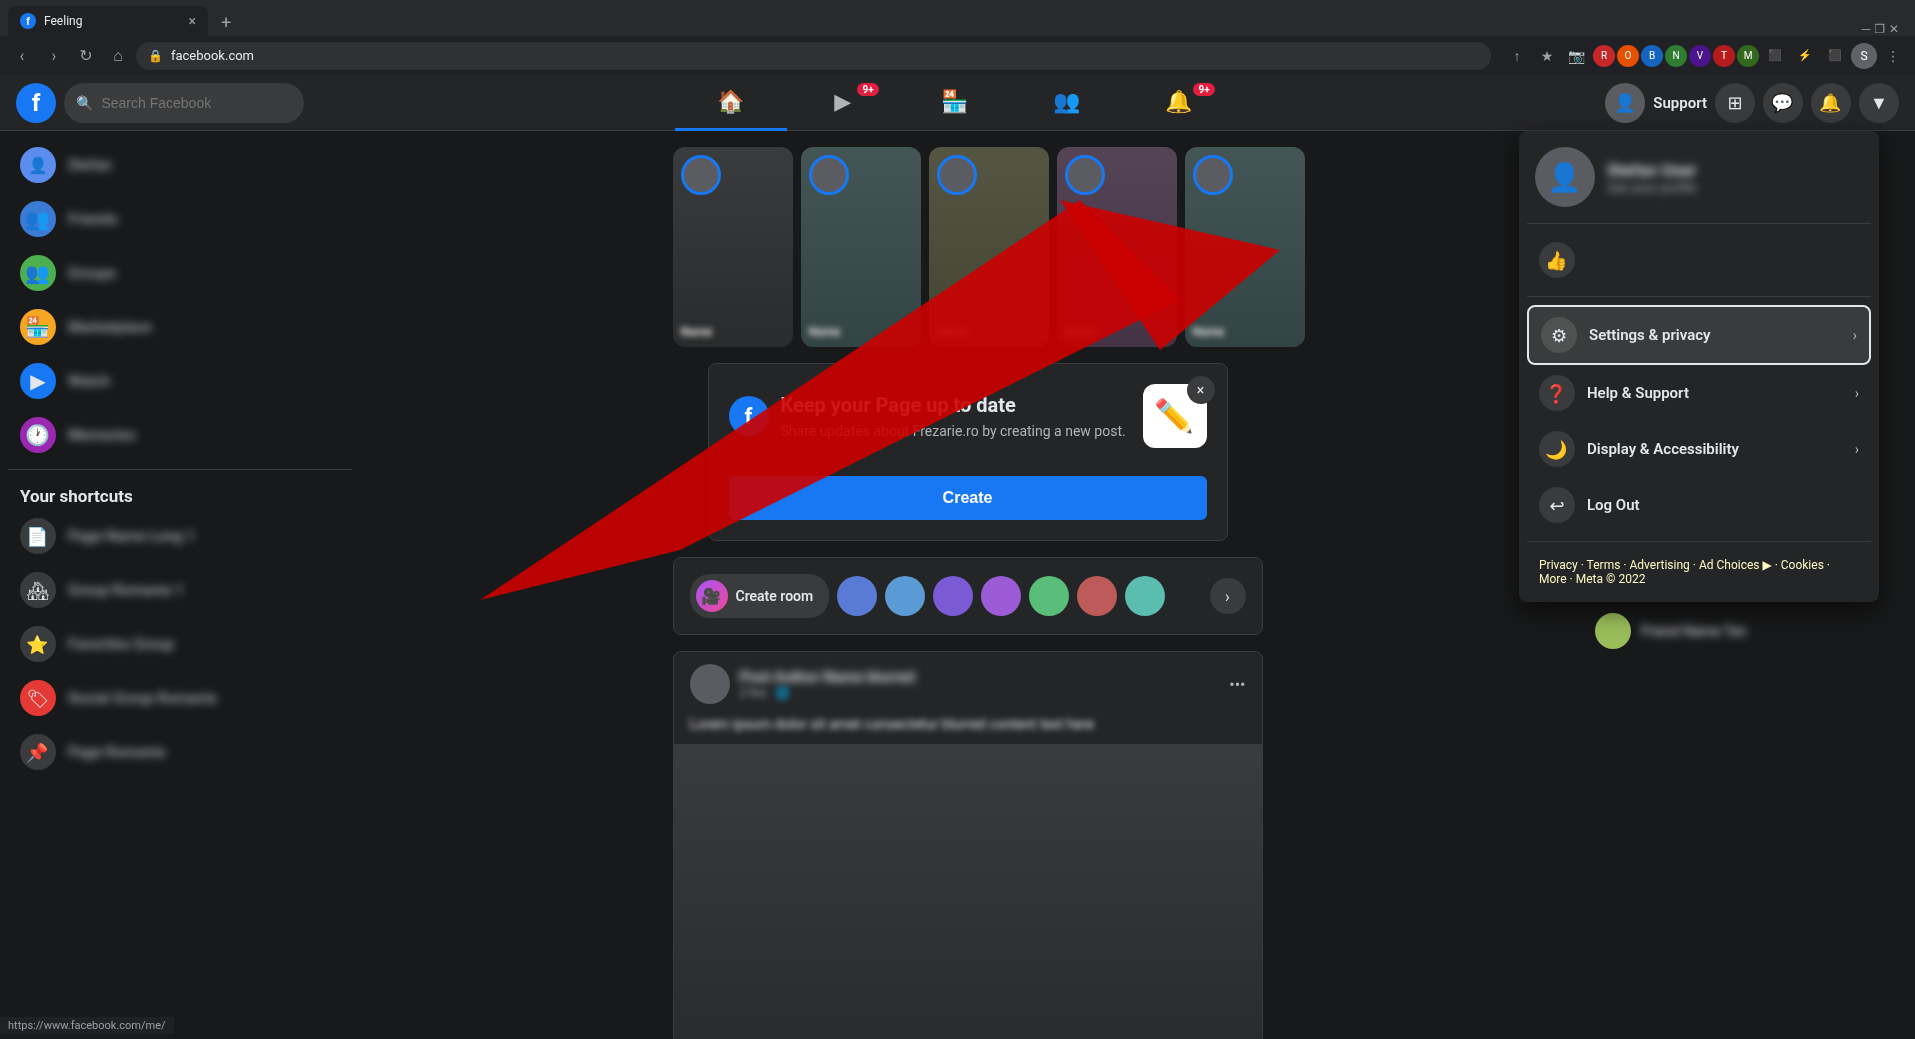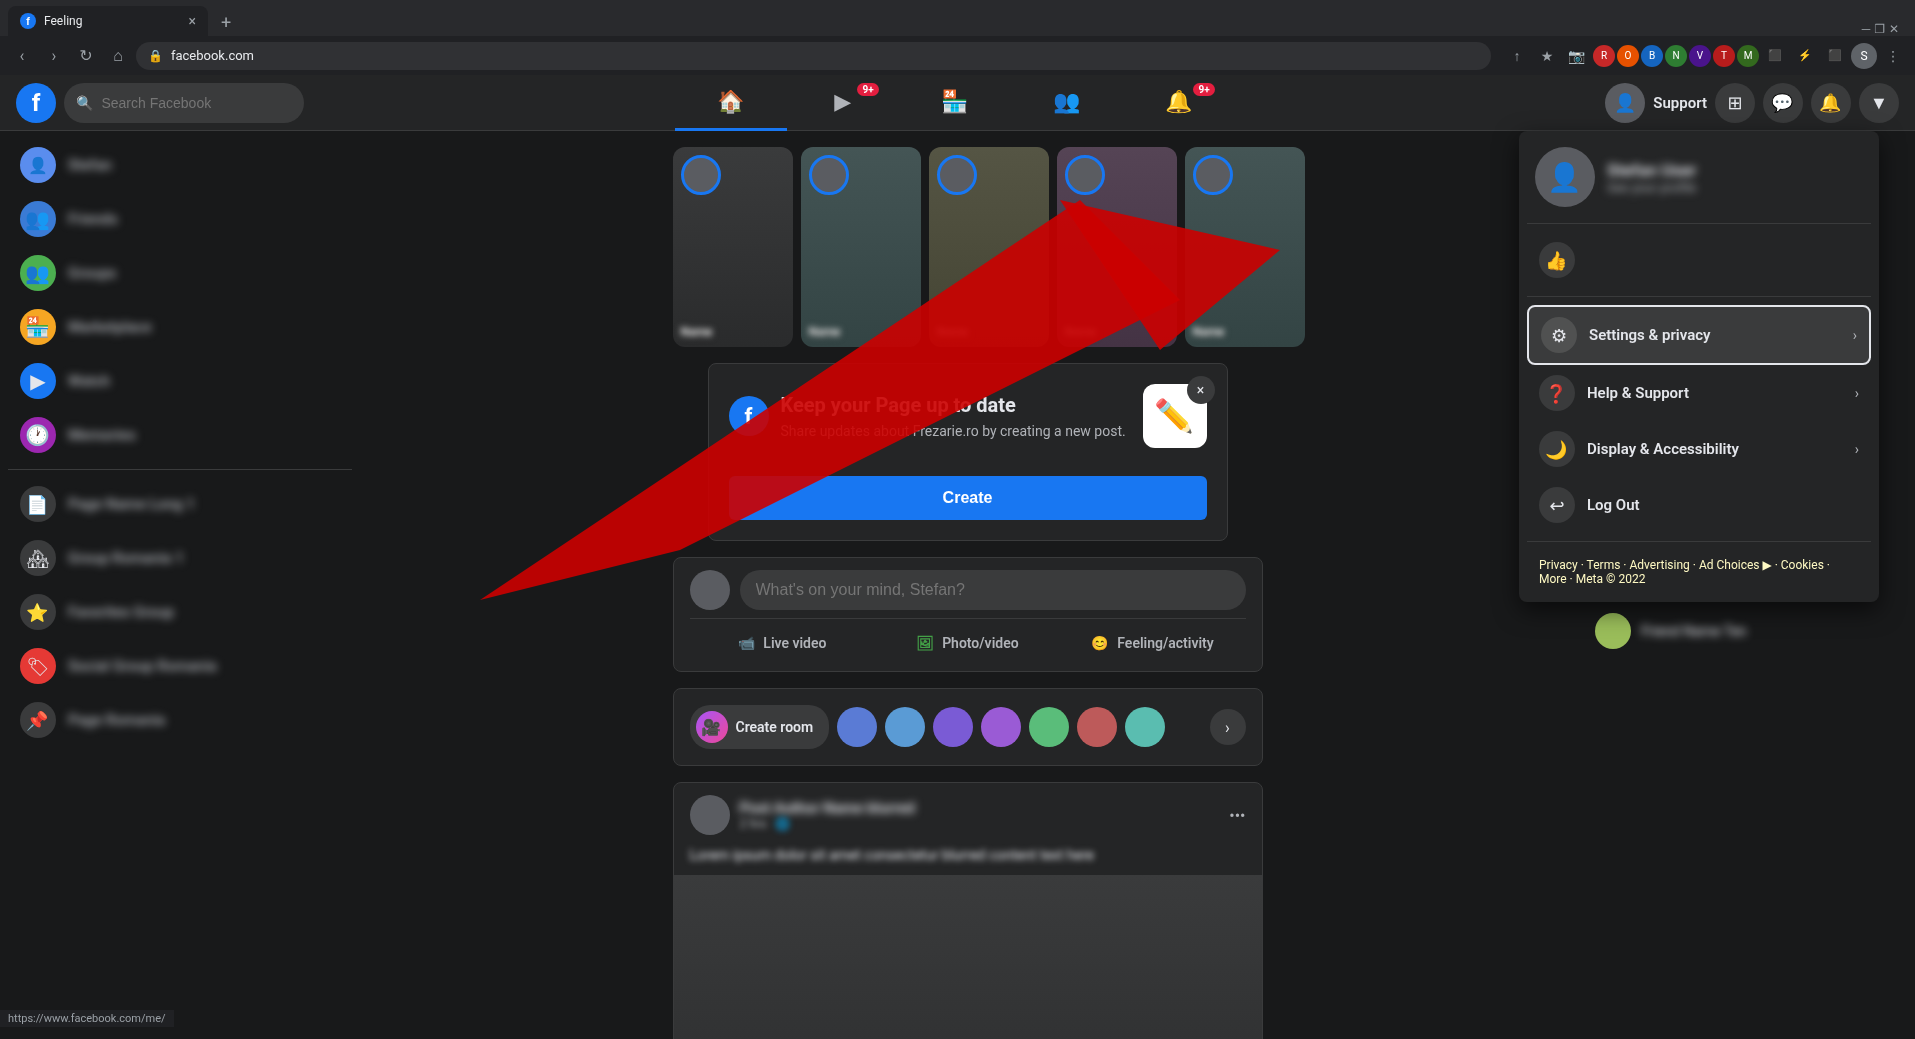--- a/index.html
+++ b/index.html
@@ -892,20 +892,21 @@
       </div>
       <div class="sidebar-item">
         <div class="sidebar-avatar" style="background:#1877f2;font-size:20px;">▶</div>
         <span class="sidebar-label blurred">Watch</span>
       </div>
       <div class="sidebar-item">
         <div class="sidebar-avatar" style="background:#9c27b0;font-size:20px;">🕐</div>
         <span class="sidebar-label blurred">Memories</span>
       </div>
       <div class="sidebar-divider"></div>
+      <div class="sidebar-section-title">Your shortcuts</div>
       <div class="sidebar-item">
         <div class="sidebar-avatar" style="background:#3a3b3c;font-size:18px;">📄</div>
         <span class="sidebar-label blurred">Page Name Long 1</span>
       </div>
       <div class="sidebar-item">
         <div class="sidebar-avatar" style="background:#3a3b3c;font-size:18px;">🏘</div>
         <span class="sidebar-label blurred">Group Romania 1</span>
       </div>
       <div class="sidebar-item">
         <div class="sidebar-avatar" style="background:#3a3b3c;font-size:18px;">⭐</div>
@@ -968,40 +969,20 @@
             <div class="modal-fb-icon">f</div>
             <div style="flex:1;">
               <div class="modal-title">Keep your Page up to date</div>
               <div class="modal-subtitle">Share updates about Frezarie.ro by creating a new post.</div>
             </div>
             <div class="modal-pencil-icon">✏️</div>
           </div>
           <button class="modal-create-btn">Create</button>
         </div>
 
-        <div class="post-box">
-          <div class="post-box-top">
-            <div class="post-avatar"></div>
-            <input class="post-input" type="text" placeholder="What's on your mind, Stefan?" style="">
-          </div>
-          <div class="post-actions">
-            <div class="post-action-btn">
-              <span style="color:#e53935;">📹</span>
-              <span>Live video</span>
-            </div>
-            <div class="post-action-btn">
-              <span style="color:#43a047;">🖼</span>
-              <span>Photo/video</span>
-            </div>
-            <div class="post-action-btn">
-              <span style="color:#fdd835;">😊</span>
-              <span>Feeling/activity</span>
-            </div>
-          </div>
-        </div>
 
         <div class="post-box" style="padding:8px 16px;">
           <div class="room-row">
             <div class="create-room-btn">
               <div class="room-icon">🎥</div>
               <span>Create room</span>
             </div>
             <div class="room-avatar" style="background:#5a7bd5;"></div>
             <div class="room-avatar" style="background:#5a9bd5;"></div>
             <div class="room-avatar" style="background:#7a5bd5;"></div>
@@ -1135,15 +1116,15 @@
   <div class="dropdown-divider"></div>
 
   <div class="dropdown-footer">Privacy · Terms · Advertising · Ad Choices ▶ · Cookies · More · Meta © 2022</div>
 </div>
 
 <svg class="red-arrow" style="left:480px;top:200px;width:800px;height:400px;" viewBox="0 0 800 400">
   <polygon points="0,400 600,0 700,100 200,350" fill="#cc0000" opacity="0.9"></polygon>
   <polygon points="580,0 800,50 680,150" fill="#cc0000" opacity="0.9"></polygon>
 </svg>
 
-<div style="position:fixed;bottom:12px;left:0;background:#202124;padding:2px 8px;font-size:11px;color:#9aa0a6;z-index:99999;">
+<div style="position:fixed;bottom:5px;left:0;background:#202124;padding:2px 8px;font-size:11px;color:#9aa0a6;z-index:99999;">
   <span>https://www.facebook.com/me/</span>
 </div>
 
 </body></html>

